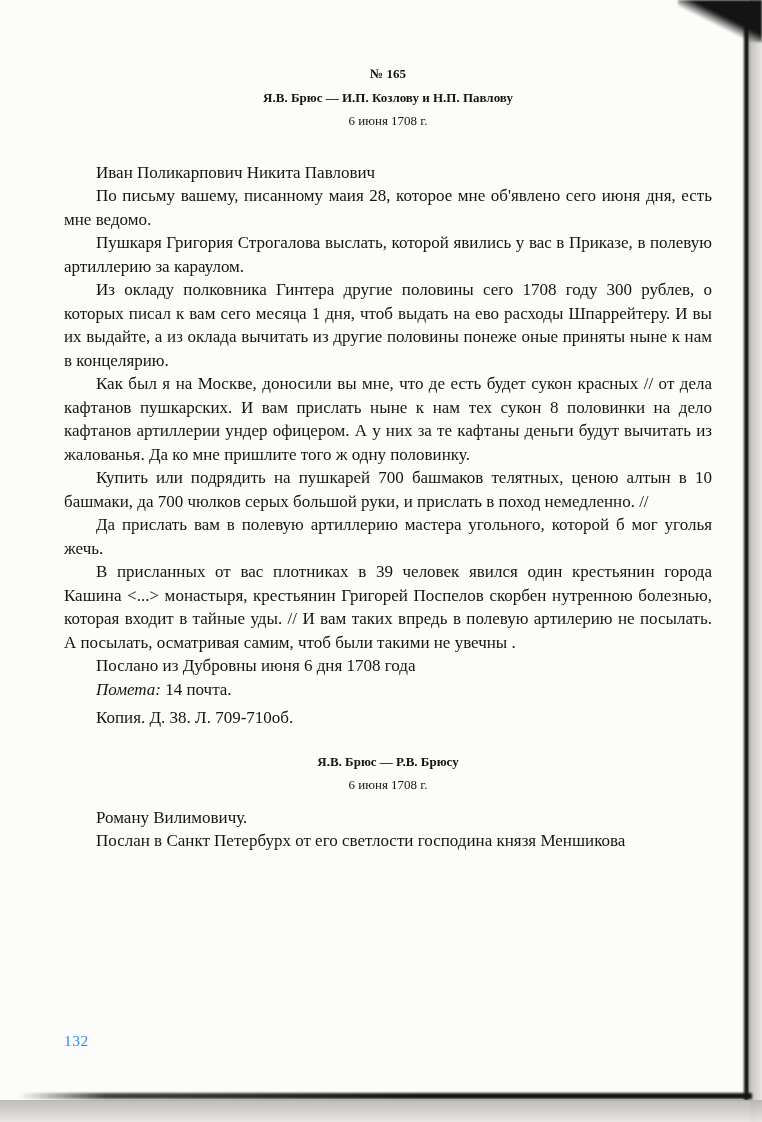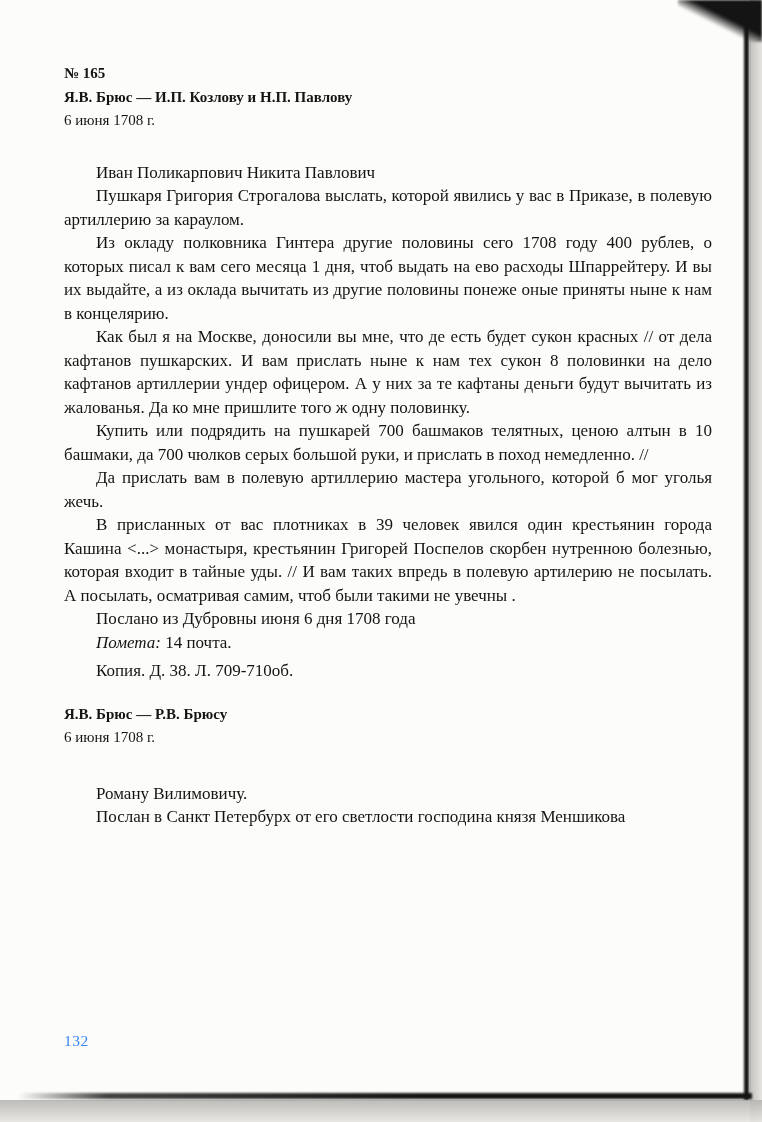--- a/index.html
+++ b/index.html
@@ -9,40 +9,40 @@
     overflow:hidden;
     background:#efeeec;
     font-family:"Liberation Serif", serif;
     color:#151412;
   }
   .page {
     position:absolute; inset:0;
     background:#fcfcfa;
     padding:62px 50px 0 64px;
   }
-  .doc-head { font-size:15px; line-height:23.5px; }
+  .doc-head { font-size:13px; line-height:23.5px;text-align:center; }
   .doc-number, .doc-title { font-weight:bold; }
   .doc-date { font-weight:normal; }
   .doc-body {
     margin-top:28px;
     font-size:17px;
     line-height:23.5px;
   }
   .doc-body p {
     text-indent:32px;
     text-align:justify;
   }
   .note-label { font-style:italic; }
   .source-line {
     text-indent:0;
     text-align:right;
     margin-top:5px;
   }
   .doc-166 { margin-top:20px; }
-  .doc-166 .doc-body { margin-top:32px; }
+  .doc-166 .doc-body { margin-top:9px; }
   .page-number {
     position:absolute; left:64px; top:1032px;
     font-size:15.5px; color:#3b82f6;
     letter-spacing:0.5px;
   }
   
   .scan-corner-tr {
     position:absolute; top:0; right:0;
     width:84px; height:42px;
     background:linear-gradient(to bottom left, #141414 0 42%, rgba(20,20,20,0) 58%);
@@ -75,22 +75,23 @@
 <div class="page">
 
   <section>
     <header class="doc-head">
       <div class="doc-number">№ 165</div>
       <div class="doc-title">Я.В. Брюс — И.П. Козлову и Н.П. Павлову</div>
       <div class="doc-date">6 июня 1708 г.</div>
     </header>
     <div class="doc-body">
       <p>Иван Поликарпович Никита Павлович</p>
+      <p>По письму вашему, писанному маия 28, которое мне об'явлено сего июня дня, есть мне ведомо.</p>
       <p>Пушкаря Григория Строгалова выслать, которой явились у вас в Приказе, в полевую артиллерию за караулом.</p>
-      <p>Из окладу полковника Гинтера другие половины сего 1708 году 400 рублев, о которых писал к вам сего месяца 1 дня, чтоб выдать на ево расходы Шпаррейтеру. И вы их выдайте, а из оклада вычитать из другие половины понеже оные приняты ныне к нам в концелярию.</p>
+      <p>Из окладу полковника Гинтера другие половины сего 1708 году 300 рублев, о которых писал к вам сего месяца 1 дня, чтоб выдать на ево расходы Шпаррейтеру. И вы их выдайте, а из оклада вычитать из другие половины понеже оные приняты ныне к нам в концелярию.</p>
       <p>Как был я на Москве, доносили вы мне, что де есть будет сукон красных // от дела кафтанов пушкарских. И вам прислать ныне к нам тех сукон 8 половинки на дело кафтанов артиллерии ундер офицером. А у них за те кафтаны деньги будут вычитать из жалованья. Да ко мне пришлите того ж одну половинку.</p>
       <p>Купить или подрядить на пушкарей 700 башмаков телятных, ценою алтын в 10 башмаки, да 700 чюлков серых большой руки, и прислать в поход немедленно. //</p>
       <p>Да прислать вам в полевую артиллерию мастера угольного, которой б мог уголья жечь.</p>
       <p>В присланных от вас плотниках в 39 человек явился один крестьянин города Кашина &lt;...&gt; монастыря, крестьянин Григорей Поспелов скорбен нутренною болезнью, которая входит в тайные уды. // И вам таких впредь в полевую артилерию не посылать. А посылать, осматривая самим, чтоб были такими не увечны .</p>
       <p>Послано из Дубровны июня 6 дня 1708 года</p>
       <p><span class="note-label">Помета:</span> <span>14 почта.</span></p>
       <p class="source-line">Копия. Д. 38. Л. 709-710об.</p>
     </div>
   </section>
 

